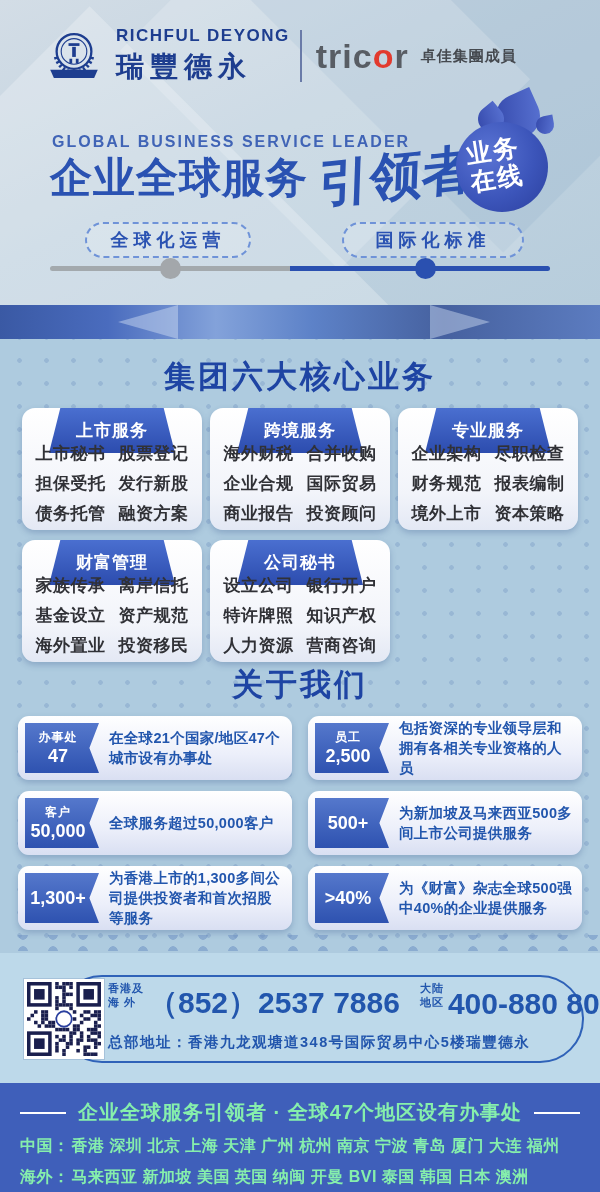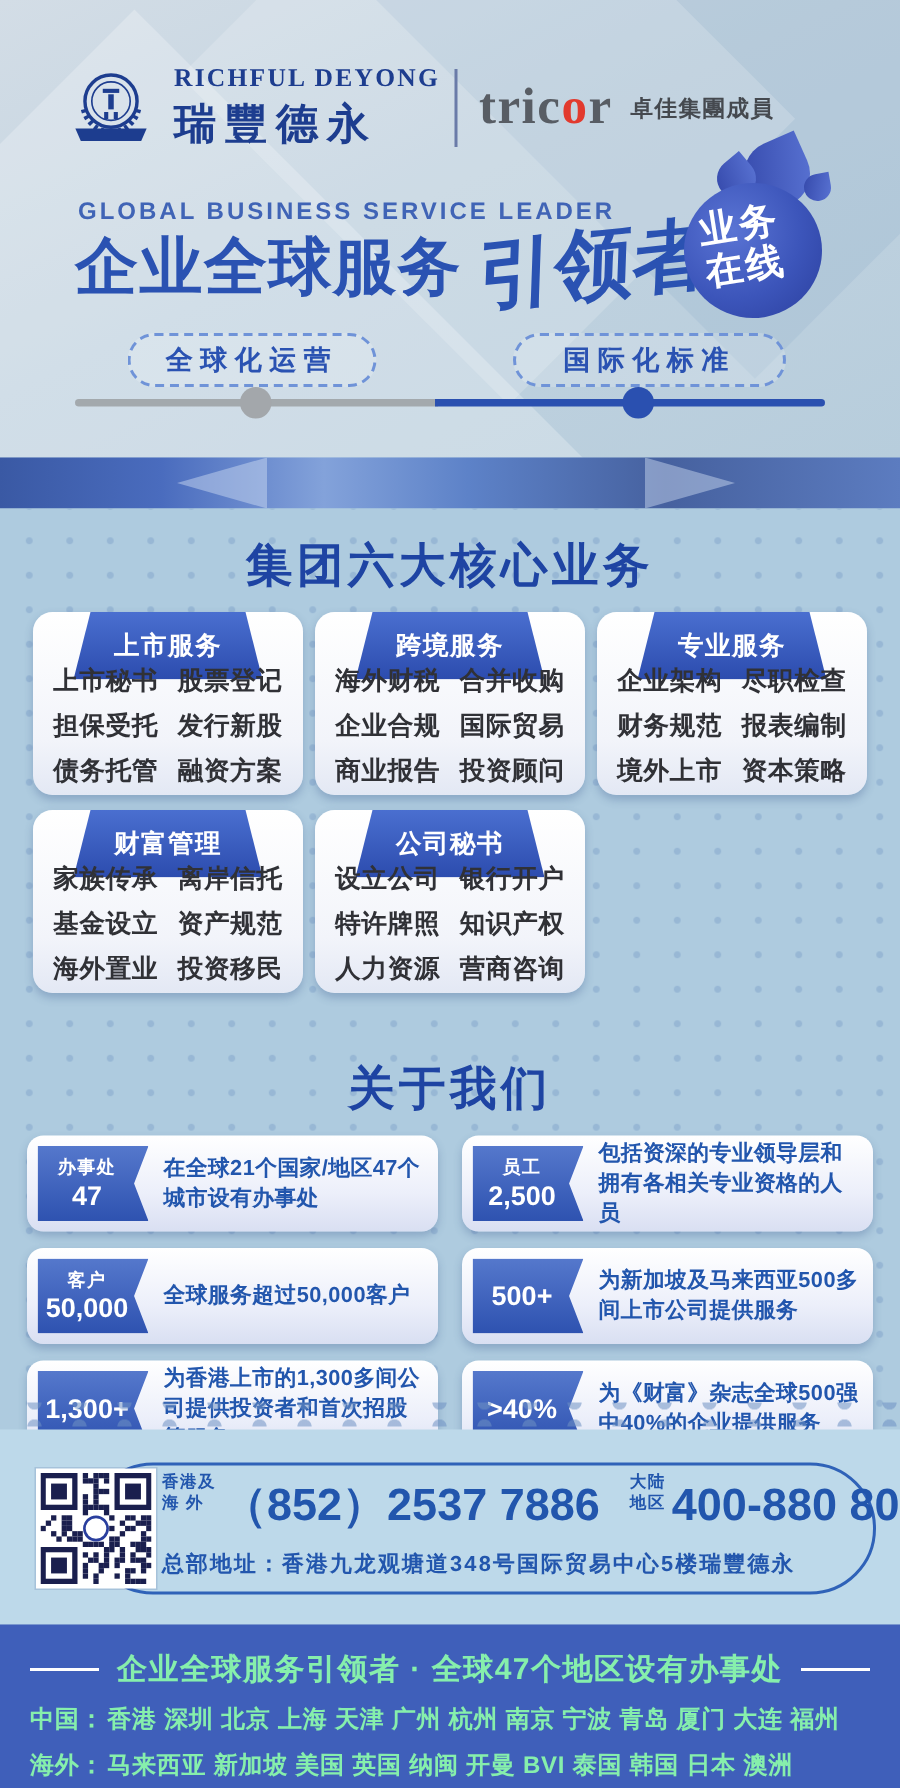--- a/index.html
+++ b/index.html
@@ -6,21 +6,21 @@
   body { width:600px; font-family:"Liberation Sans","DejaVu Sans",sans-serif; background:#b0cde0; }
   .page { width:600px; height:1192px; position:relative; overflow:hidden; }
 
   
   .hero { position:relative; height:305px; background:linear-gradient(155deg,#d3dde6 0%,#c2d3e0 45%,#b7cddc 100%); overflow:hidden; }
   .hs { position:absolute; transform:rotate(45deg); }
   .hs1 { left:-90px; top:110px; width:430px; height:330px; background:rgba(255,255,255,.25); }
   .hs2 { right:-70px; top:-150px; width:390px; height:310px; background:rgba(150,180,205,.28); }
   .hs3 { left:170px; top:-70px; width:310px; height:270px; background:rgba(255,255,255,.18); }
 
-  .brand-row { position:absolute; left:42px; top:40px; display:flex; align-items:center; z-index:3;font-family:Liberation Serif, serif; }
+  .brand-row { position:absolute; left:42px; top:24px; display:flex; align-items:center; z-index:3; }
   .brand-names { margin-left:10px; }
   .brand-en { font-size:17px; font-weight:bold; color:#1d3d8f; letter-spacing:1.5px; }
   .brand-zh { font-size:28px; font-weight:bold; color:#1d3d8f; letter-spacing:6px; margin-top:2px; }
   .brand-divider { width:2px; height:52px; background:#6a7ba8; margin:0 14px 0 10px; }
   .tricor-word { font-size:34px; font-weight:bold; color:#585d64; letter-spacing:1px; }
   .tricor-o { color:#e23a2e; }
   .tricor-member { font-size:15px; color:#45494f; font-weight:bold; margin-left:12px; letter-spacing:1px; }
   .tricor-block { display:flex; align-items:center; }
 
   .hero-subtitle { position:absolute; left:52px; top:133px; font-size:16px; font-weight:bold; color:#4064b6; letter-spacing:2px; z-index:3; }
@@ -53,21 +53,21 @@
   .divider-band { position:relative; height:34px; background:linear-gradient(90deg,#3a59a4 0%,#4a6cbe 18%,#83a2da 36%,#5d82c8 52%,#46619f 74%,#5c7cc0 100%); overflow:hidden; }
   .band-arrow { position:absolute; top:0; height:100%; width:60px; background:rgba(210,225,245,.45); }
   .ba-l { left:118px; clip-path:polygon(100% 0,0 50%,100% 100%); }
   .ba-r { left:430px; clip-path:polygon(0 0,100% 50%,0 100%); }
 
   
   .main { position:relative; height:614px; background:#aecbdf;
     background-image:radial-gradient(circle, rgba(125,160,200,.45) 2px, transparent 2.6px);
     background-size:27px 23px; background-position:6px 10px; }
   .section-title { text-align:center; font-size:31px; font-weight:bold; color:#1e44a3; letter-spacing:3px; padding-top:17px; }
-  .section-title-2 { padding-top:2px;margin-top:41px; }
+  .section-title-2 { padding-top:2px; }
 
   .cards-grid { display:grid; grid-template-columns:repeat(3,1fr); gap:10px 8px; padding:10px 22px 0 22px; }
   .svc-card { position:relative; height:122px; background:linear-gradient(180deg,#ffffff 0%,#f2f4fa 70%,#e3e8f4 100%); border-radius:13px; box-shadow:0 3px 6px rgba(55,85,140,.3); overflow:hidden; }
   .svc-tab { position:absolute; left:50%; top:0; transform:translateX(-50%); width:126px; height:45px; background:linear-gradient(180deg,#4a6fd0,#2c4cae); clip-path:polygon(9% 0,91% 0,100% 100%,0 100%); color:#fff; font-size:17px; font-weight:bold; letter-spacing:1px; display:flex; align-items:center; justify-content:center; }
   .svc-items { position:absolute; left:0; top:34px; width:100%; display:grid; grid-template-columns:auto auto; justify-content:center; column-gap:13px; row-gap:7px; }
   .svc-item { font-size:17px; font-weight:bold; color:#303136; letter-spacing:.5px; }
 
   .stats-grid { display:grid; grid-template-columns:1fr 1fr; gap:11px 16px; padding:10px 18px 0 18px; }
   .stat-card { position:relative; height:64px; background:linear-gradient(180deg,#ffffff 0%,#eceffa 60%,#d9dff2 100%); border-radius:11px; box-shadow:0 3px 6px rgba(55,85,140,.3); display:flex; align-items:center; }
   .stat-ribbon { flex:0 0 74px; margin-left:7px; height:50px; background:linear-gradient(180deg,#5578cc,#2e52b0); clip-path:polygon(0 0,100% 0,87% 50%,100% 100%,0 100%); color:#fff; display:flex; flex-direction:column; align-items:center; justify-content:center; padding-right:8px; }

